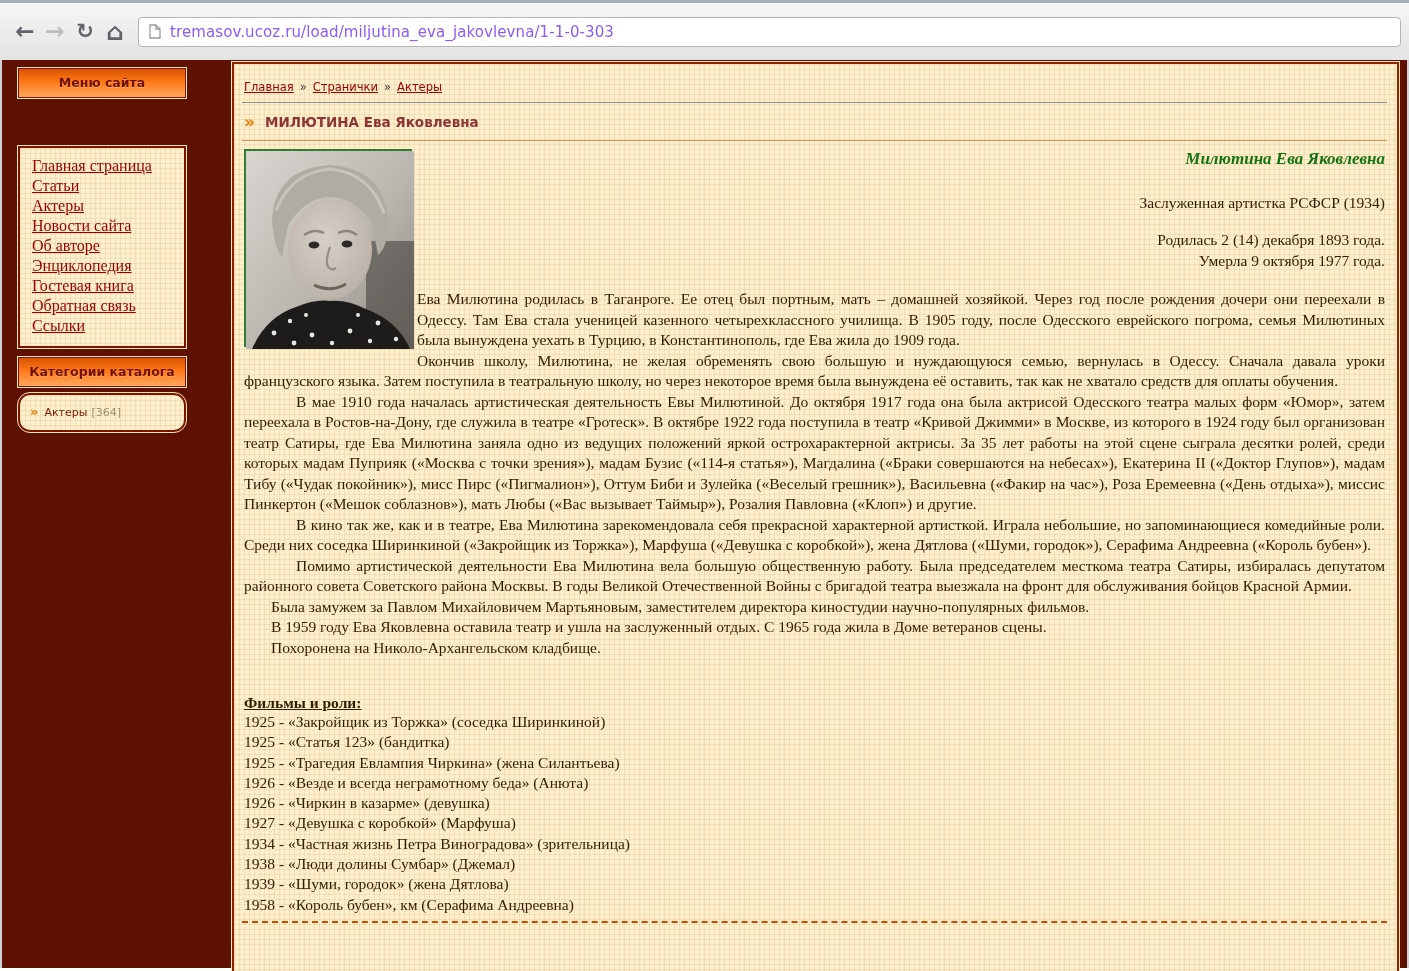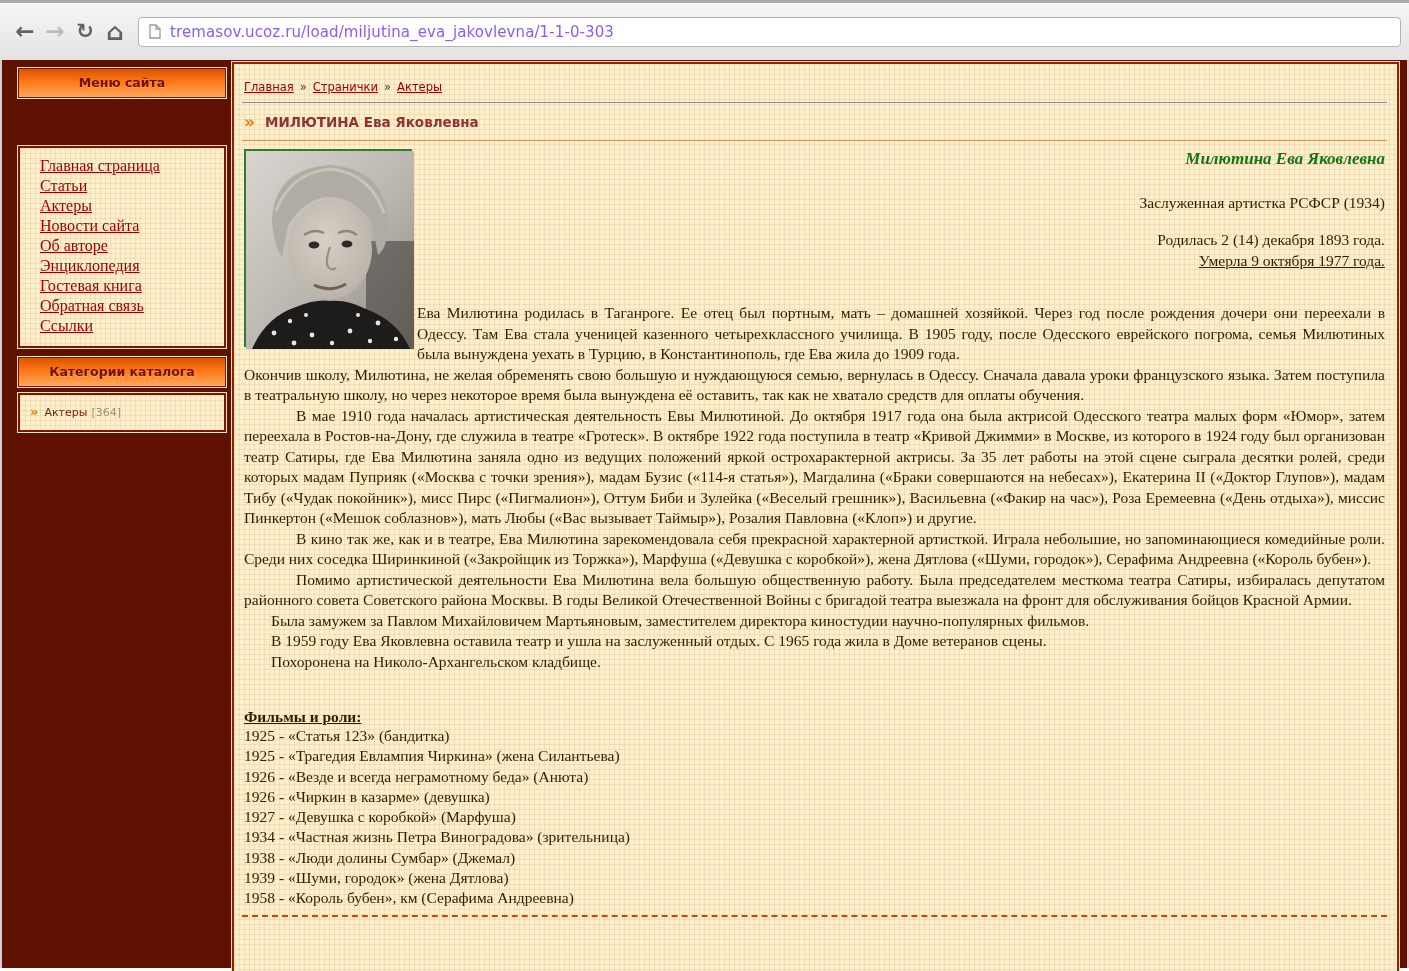--- a/index.html
+++ b/index.html
@@ -34,32 +34,32 @@
   .page{position:relative;height:908px;background:var(--maroon);border-left:2px solid #cdd1d5;border-right:2px solid #cdd1d5;}
 
   .gridbg{
     background-color:var(--cream);
     background-image:linear-gradient(var(--grid) 1px,transparent 1px),
                      linear-gradient(90deg,var(--grid) 1px,transparent 1px);
     background-size:5px 5px;
   }
 
   
-  .sidebar{position:absolute;left:16px;top:8px;width:208px;}
+  .sidebar{position:absolute;left:16px;top:8px;width:168px;}
   .side-header{
     background:linear-gradient(#d85400,#ff7817 45%,#ffa85e);
     border:1px solid var(--darkred);
     outline:1px solid var(--outline);
     color:#701000;font-weight:bold;font-size:12.5px;text-align:center;
     padding:6px 0 7px;margin-bottom:6px;text-shadow:0 1px 0 rgba(255,190,120,.55);
   }
   .side-box{border:2px solid var(--darkred);outline:1px solid var(--outline);margin-bottom:9px;}
-  .side-box.menu{padding:8px 20px 10px;margin-top:48px;}
+  .side-box.menu{padding:8px 12px 10px;margin-top:48px;}
   .menu-link{display:block;font-family:"Liberation Serif",serif;font-size:16px;line-height:20px;color:var(--link);text-decoration:underline;cursor:pointer;}
-  .side-box.cats{padding:9px 10px 11px;font-size:11px;}
+  .side-box.cats{padding:9px 10px 11px;font-size:11px;border-radius:12px;}
   .arrow{color:var(--accent);font-weight:bold;}
   .cat-arrow{font-size:13px;margin-right:6px;}
   .cat-link{color:#7a1a00;cursor:pointer;text-decoration:none;}
   .cat-count{color:#9b9276;margin-left:4px;}
 
   
   .content{
     position:absolute;left:230px;top:2px;right:8px;bottom:-20px;
     border:2px solid var(--contentborder);outline:1px solid var(--outline);
     padding:16px 10px 0 8px;overflow:hidden;
@@ -71,21 +71,21 @@
   .page-title{padding:9px 2px 8px;font-size:13.5px;font-weight:bold;color:var(--titlebrown);}
   .title-arrow{font-size:17px;margin-right:10px;vertical-align:-1px;}
   .hr-tan{border:none;border-top:1px solid #cf9a60;margin:0 0 8px;}
 
   .bio{font-family:"Liberation Serif",serif;font-size:15.5px;line-height:20.5px;color:var(--bodytext);text-align:justify;padding:0 2px;}
   .photo{float:left;width:168px;height:198px;border:2px solid #2e7d32;margin:0 5px 5px 0;background:#777;}
   .photo svg{display:block;}
   .rline{text-align:right;}
   .green-name{color:var(--green);font-weight:bold;font-style:italic;font-size:17px;margin-bottom:23px;}
   .sp{margin-bottom:17px;}
-  .sp2{margin-bottom:32px;text-decoration:underline;}
+  .sp2{margin-bottom:18px;}
   .para{text-align:justify;}
   .para.ind-large{text-indent:52px;}
   .para.ind-small{text-indent:27px;}
 
   .films-title{font-family:"Liberation Serif",serif;font-size:15.5px;font-weight:bold;text-decoration:underline;color:var(--bodytext);margin-top:36px;padding-left:2px;}
   .film-line{font-family:"Liberation Serif",serif;font-size:15.5px;line-height:20.3px;color:var(--bodytext);padding-left:2px;}
   .dashed{border-top:2px dashed #cc4a00;margin-top:6px;}
 </style>
 </head>
 <body>
@@ -190,20 +190,21 @@
           <p class="para ind-large">В кино так же, как и в театре, Ева Милютина зарекомендовала себя прекрасной характерной артисткой. Играла небольшие, но запоминающиеся комедийные роли. Среди них соседка Ширинкиной («Закройщик из Торжка»), Марфуша («Девушка с коробкой»), жена Дятлова («Шуми, городок»), Серафима Андреевна («Король бубен»).</p>
           <p class="para ind-large">Помимо артистической деятельности Ева Милютина вела большую общественную работу. Была председателем месткома театра Сатиры, избиралась депутатом районного совета Советского района Москвы. В годы Великой Отечественной Войны с бригадой театра выезжала на фронт для обслуживания бойцов Красной Армии.</p>
           <p class="para ind-small">Была замужем за Павлом Михайловичем Мартьяновым, заместителем директора киностудии научно-популярных фильмов.</p>
           <p class="para ind-small">В 1959 году Ева Яковлевна оставила театр и ушла на заслуженный отдых. С 1965 года жила в Доме ветеранов сцены.</p>
           <p class="para ind-small">Похоронена на Николо-Архангельском кладбище.</p>
         </div>
     </div>
 
     <div class="films-title">Фильмы и роли:</div>
     <div id="films">
+        <div class="film-line">1925 - «Закройщик из Торжка» (соседка Ширинкиной)</div>
         <div class="film-line">1925 - «Статья 123» (бандитка)</div>
         <div class="film-line">1925 - «Трагедия Евлампия Чиркина» (жена Силантьева)</div>
         <div class="film-line">1926 - «Везде и всегда неграмотному беда» (Анюта)</div>
         <div class="film-line">1926 - «Чиркин в казарме» (девушка)</div>
         <div class="film-line">1927 - «Девушка с коробкой» (Марфуша)</div>
         <div class="film-line">1934 - «Частная жизнь Петра Виноградова» (зрительница)</div>
         <div class="film-line">1938 - «Люди долины Сумбар» (Джемал)</div>
         <div class="film-line">1939 - «Шуми, городок» (жена Дятлова)</div>
         <div class="film-line">1958 - «Король бубен», км (Серафима Андреевна)</div>
       </div>

